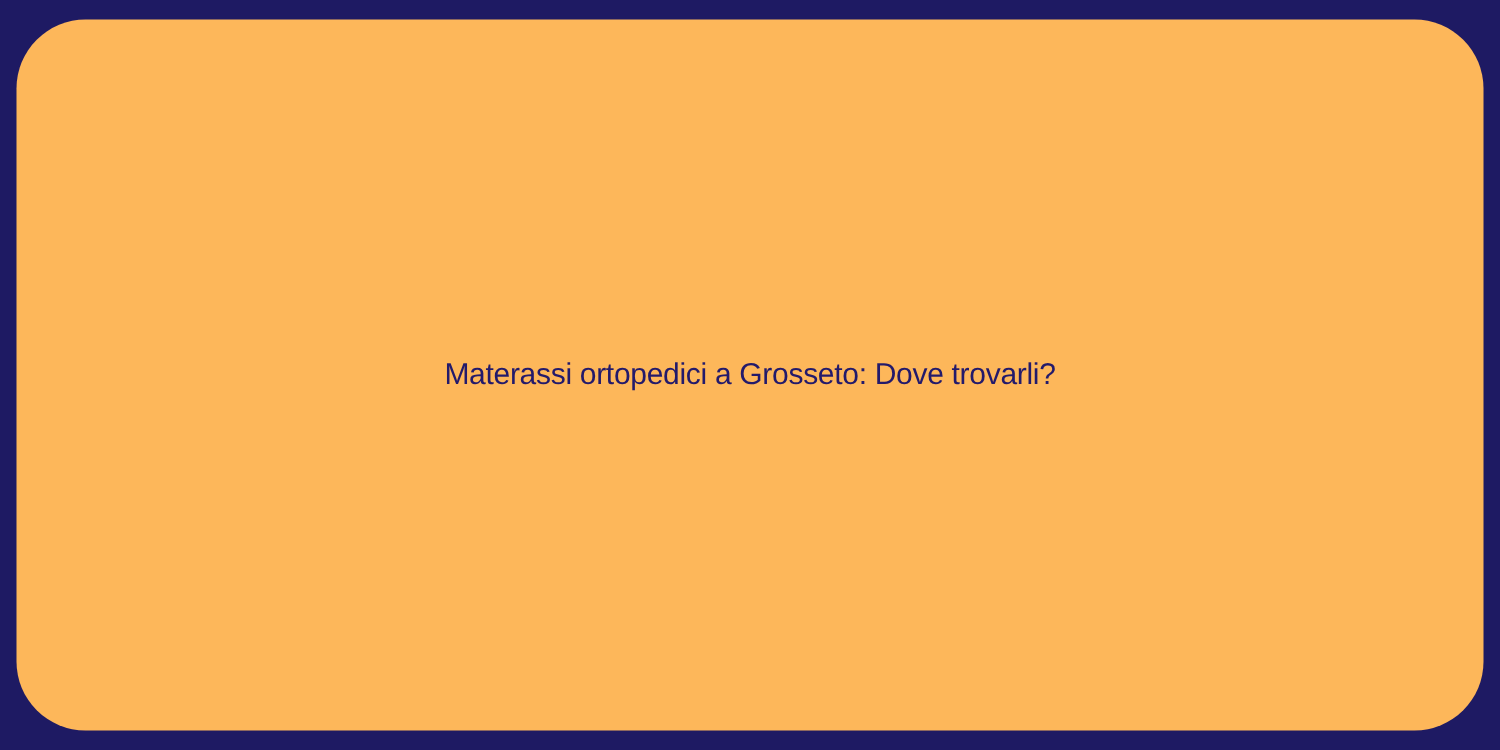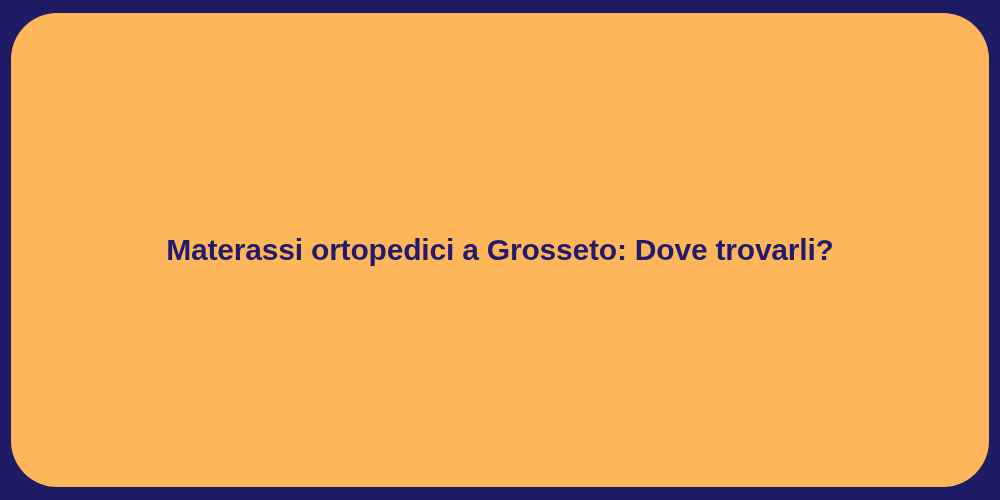--- a/index.html
+++ b/index.html
@@ -36,22 +36,22 @@
     display: flex;
     align-items: center;
     justify-content: center;
   }
 
   
   .card-title {
     margin: 0;
     padding: 0 40px;
     font-family: "Liberation Sans", sans-serif;
-    font-size: 30px;
-    font-weight: bold;
+    font-size: 20px;
+    font-weight: normal;
     letter-spacing: -0.2px;
     line-height: 1.25;
     color: #231a6b;
     text-align: left;
     white-space: nowrap;
   }
 </style>
 </head>
 <body>
 

